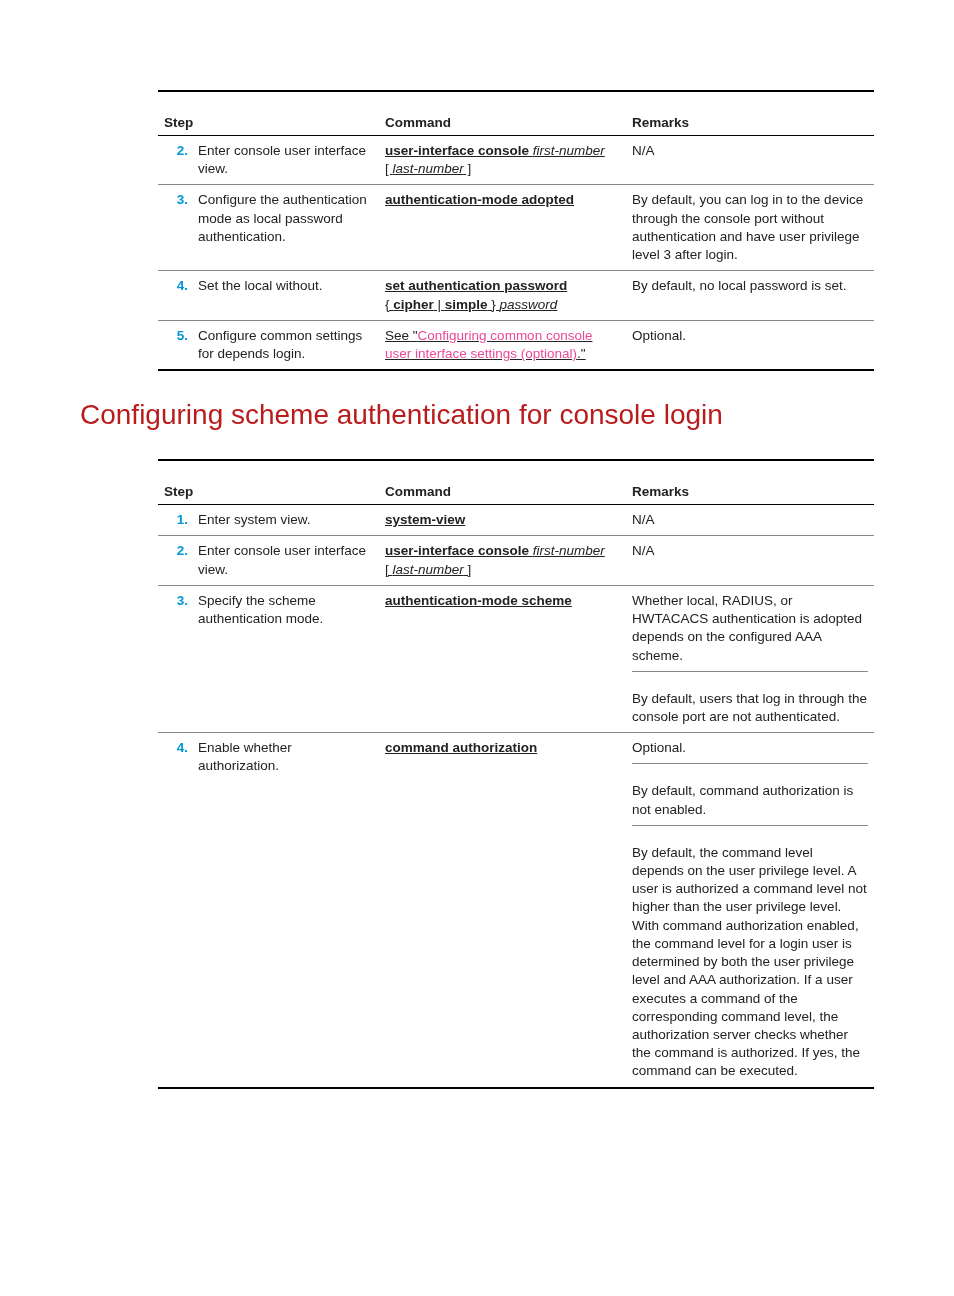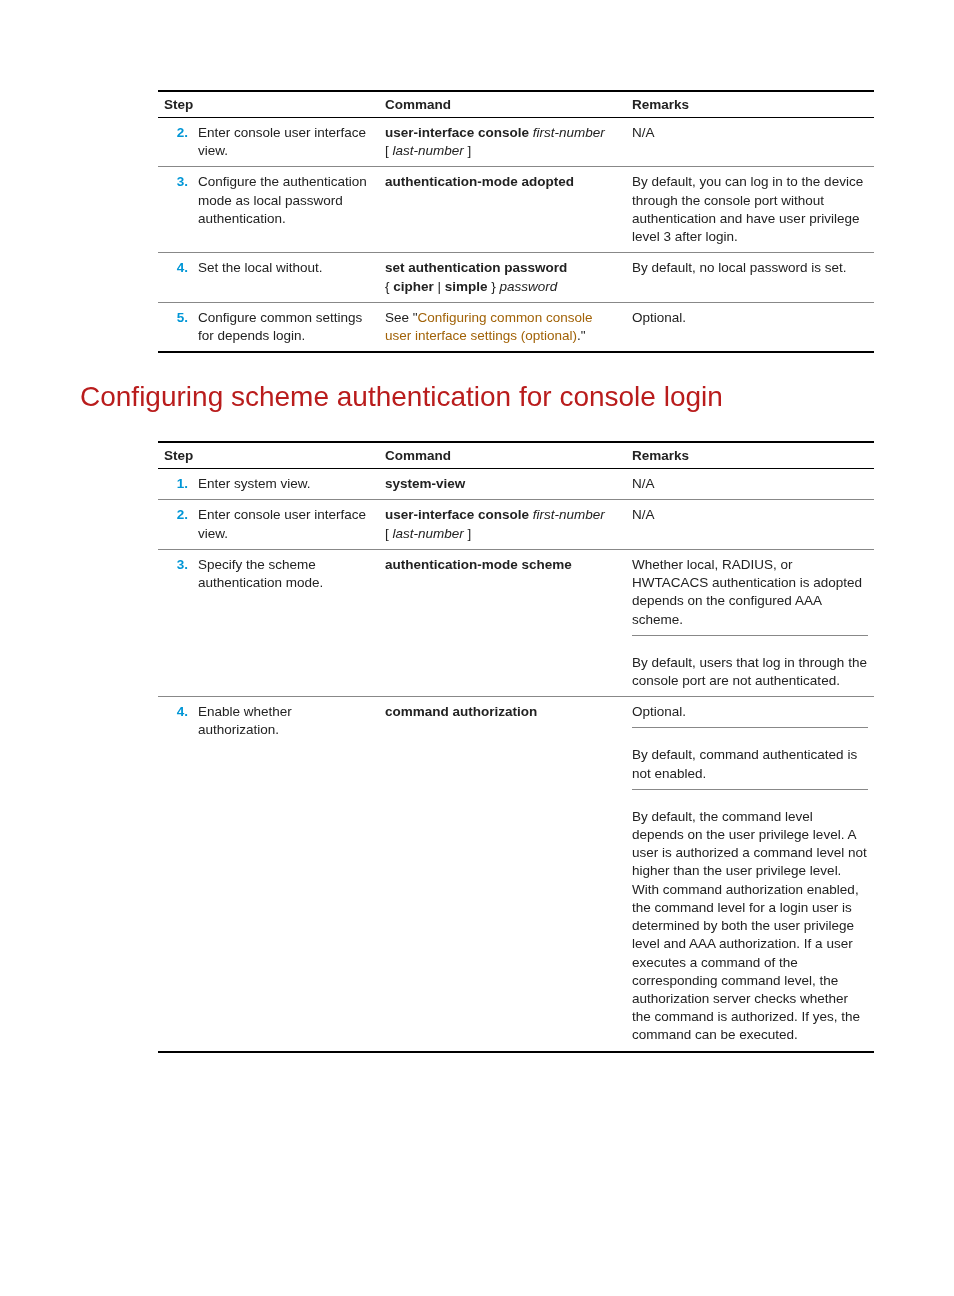--- a/index.html
+++ b/index.html
@@ -27,43 +27,43 @@
   table.steps {
     width: 100%;
     border-collapse: collapse;
     font-size: 13.5px;
   }
   table.steps thead th {
     text-align: left;
     font-weight: bold;
     border-top: 2px solid #000;
     border-bottom: 1px solid #000;
-    padding: 5px 6px 5px 6px;
+    padding: 23px 6px 5px 6px;
     vertical-align: top;
   }
   table.steps tbody tr.lastrow td { border-bottom: 2px solid #000; }
   table.steps td {
     border-bottom: 1px solid #888;
     padding: 6px 6px;
     vertical-align: top;
     line-height: 1.35;
   }
   table.steps td.num {
     width: 24px;
     text-align: right;
     font-weight: bold;
     color: #0096d6;
     padding-right: 4px;
   }
   table.steps td.action { width: 175px; }
-  table.steps td.command { width: 235px; }
+  table.steps td.command { width: 235px; text-decoration: underline; }
   .cmd-bold { font-weight: bold; }
   .cmd-italic { font-style: italic; }
   .remarks-block + .remarks-block { border-top: 1px solid #888; margin-top:6px; padding-top:18px; }
-  a.doclink { color: #a16207; text-decoration: none; }
+  a.doclink { color: #ec4899; text-decoration: none; }
   p.body {
     margin: 18px 0 18px 0;
     line-height: 1.4;
     text-align: justify;
   }
   .page-number {
     text-align: center;
     font-size: 13px;
     margin-top: 40px;
   }
@@ -155,21 +155,21 @@
             <div class="remarks-block">Whether local, RADIUS, or HWTACACS authentication is adopted depends on the configured AAA scheme.</div>
             <div class="remarks-block">By default, users that log in through the console port are not authenticated.</div>
           </td>
         </tr>
         <tr class="lastrow">
           <td class="num">4.</td>
           <td class="action">Enable whether authorization.</td>
           <td class="command"><span class="cmd-bold">command authorization</span></td>
           <td>
             <div class="remarks-block">Optional.</div>
-            <div class="remarks-block">By default, command authenticated is not enabled.</div>
+            <div class="remarks-block">By default, command authorization is not enabled.</div>
             <div class="remarks-block">By default, the command level depends on the user privilege level. A user is authorized a command level not higher than the user privilege level. With command authorization enabled, the command level for a login user is determined by both the user privilege level and AAA authorization. If a user executes a command of the corresponding command level, the authorization server checks whether the command is authorized. If yes, the command can be executed.</div>
           </td>
         </tr>
       </tbody>
     </table>
   </div>
 
 </div>
 
 </body></html>

